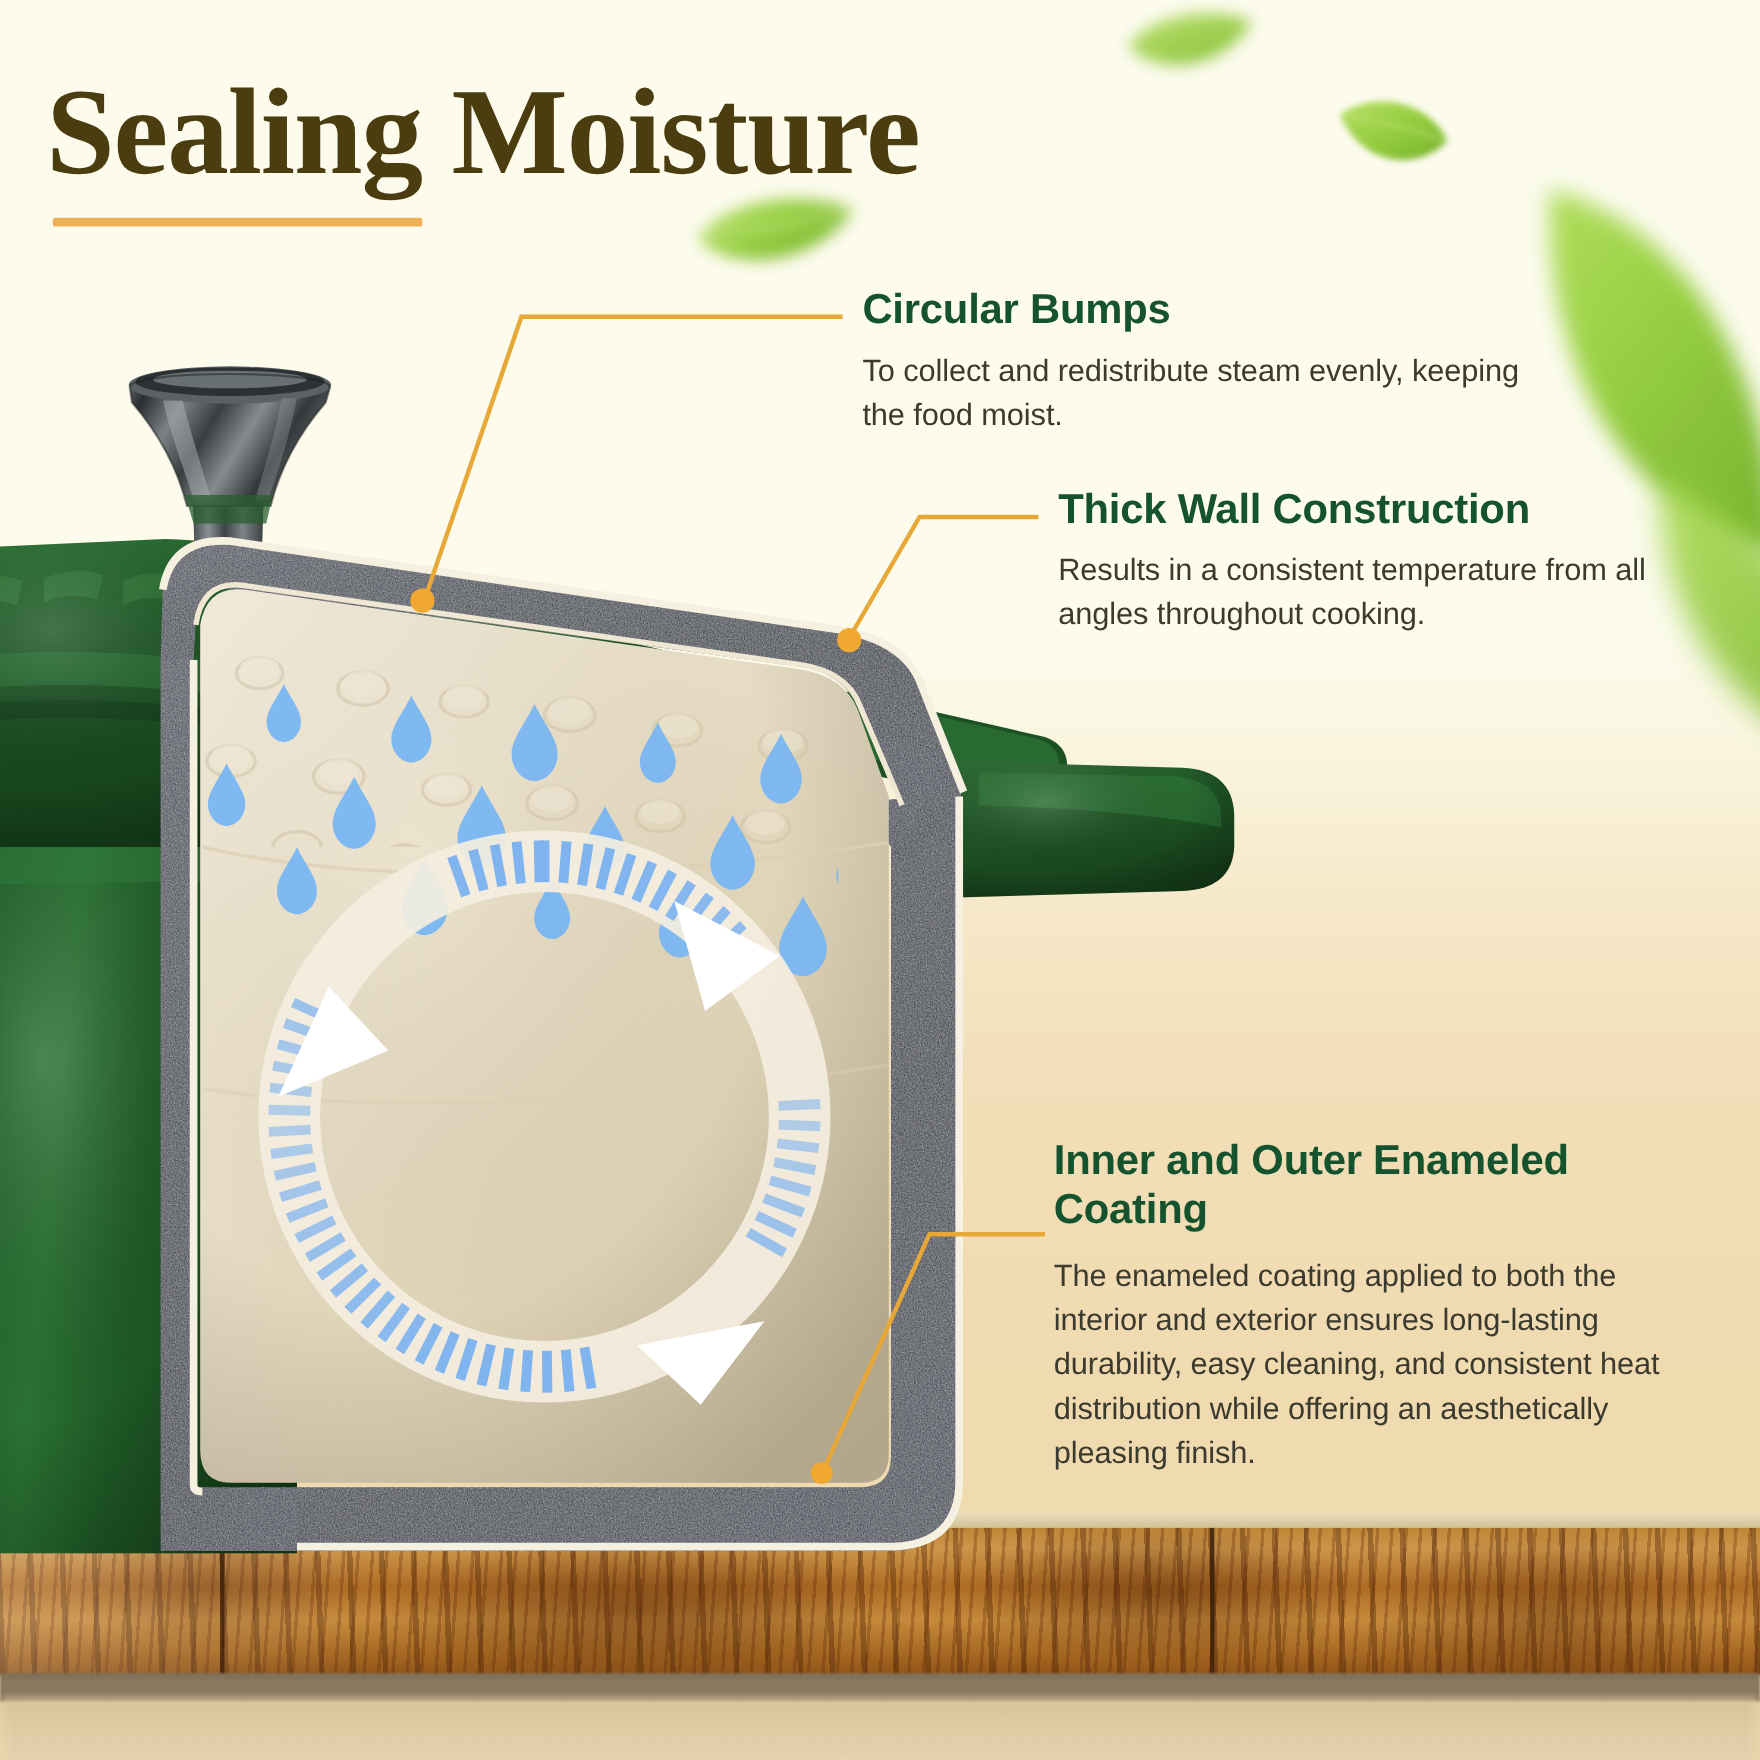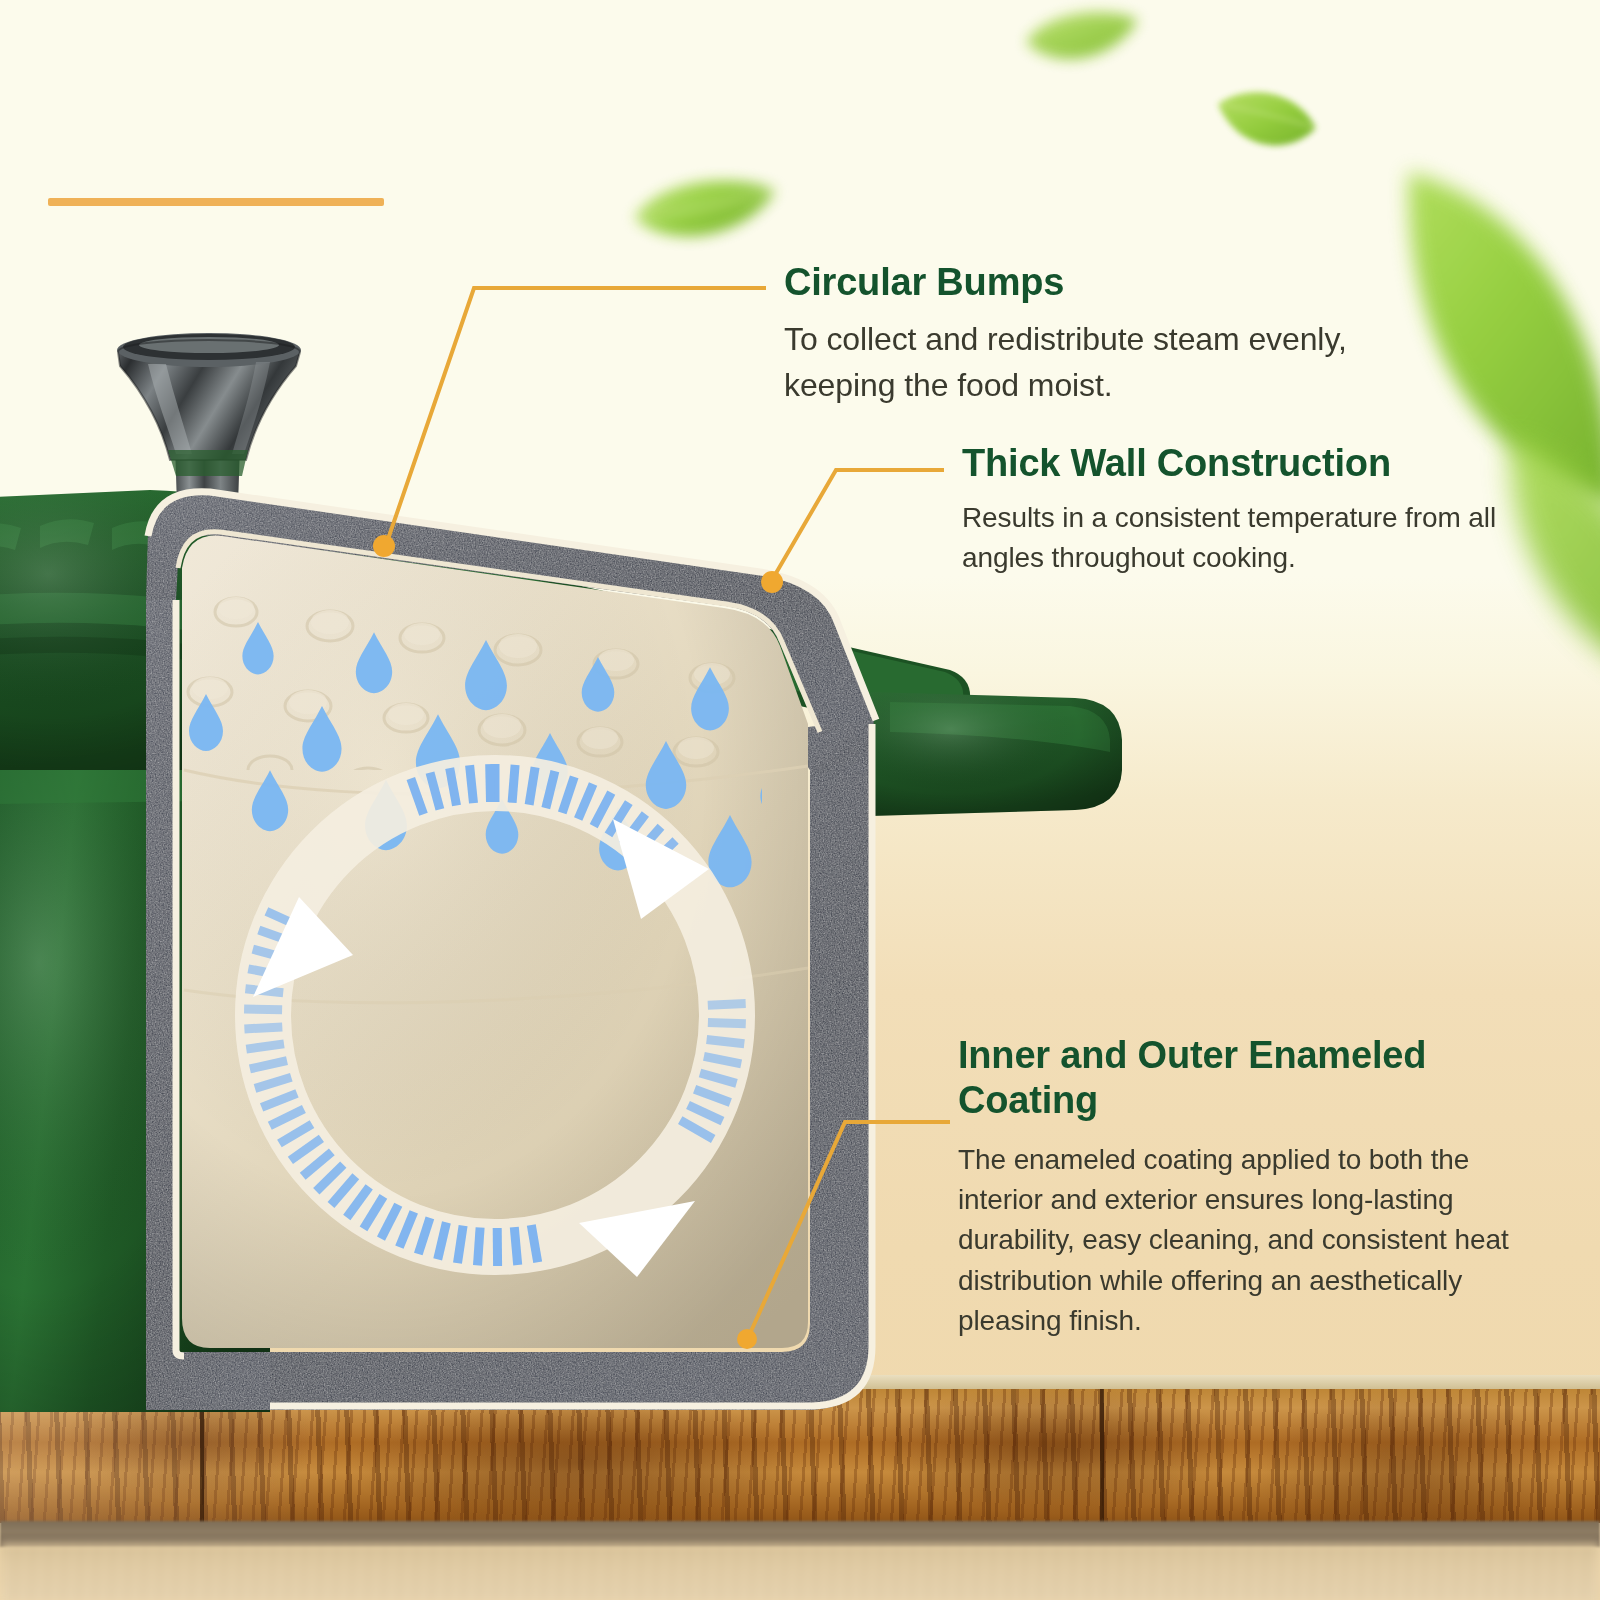--- a/index.html
+++ b/index.html
@@ -89,21 +89,21 @@
 
   
   .callout { position:absolute; }
   .co-head {
     font-weight:700; color:#14532d; letter-spacing:-.2px;
   }
   .co-body { color:#3A3A2E; letter-spacing:-.1px; }
 
   #co1 { left:784px; top:262px; width:660px; }
   #co1 .co-head { font-size:38px; line-height:1.1; }
-  #co1 .co-body { font-size:32px; line-height:1.43; margin-top:13px; width:640px; }
+  #co1 .co-body { font-size:28px; line-height:1.43; margin-top:13px; width:640px; }
 
   #co2 { left:962px; top:443px; width:600px; }
   #co2 .co-head { font-size:38px; line-height:1.1; }
   #co2 .co-body { font-size:28px; line-height:1.43; margin-top:13px; width:596px; }
 
   #co3 { left:958px; top:1033px; width:590px; }
   #co3 .co-head { font-size:38px; line-height:1.18; width:540px; }
   #co3 .co-body { font-size:28px; line-height:1.44; margin-top:17px; width:590px; }
 
   #leaders { position:absolute; left:0; top:0; width:1600px; height:1600px; pointer-events:none; }
@@ -174,20 +174,21 @@
       <defs>
           <linearGradient id="lg5" x1="0" y1="0" x2="1" y2="1">
         <stop offset="0" stop-color="#BBE16C"></stop>
             <stop offset="100%" stop-color="#7CBB28"></stop>
       </linearGradient>
         </defs>
       <path d="M4 38 C26 6 86 2 116 16 C90 60 30 66 4 38 Z" fill="url(#lg5)"></path>
     </svg>
   </div>
 
+  <div class="title">Sealing Moisture</div>
   <div class="title-rule"></div>
 
   <div class="board-wrap">
     <div class="board-top"></div>
     <div class="board-face"></div>
     <div class="board-seam" style="left:200px;"></div>
     <div class="board-seam" style="left:1100px;"></div>
     <div class="board-edge"></div>
     <div class="board-below"></div>
   </div>

